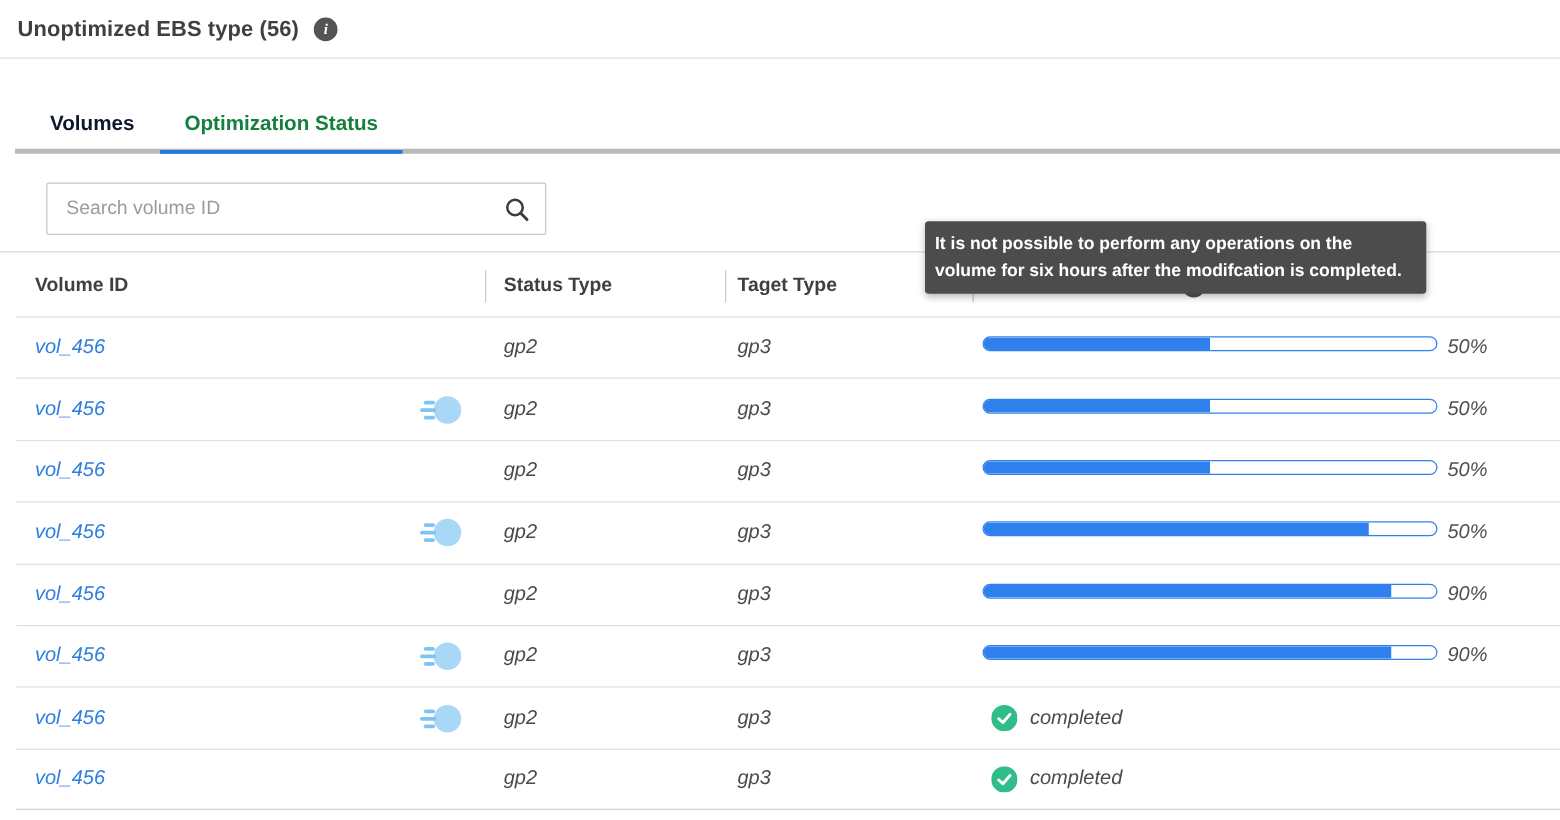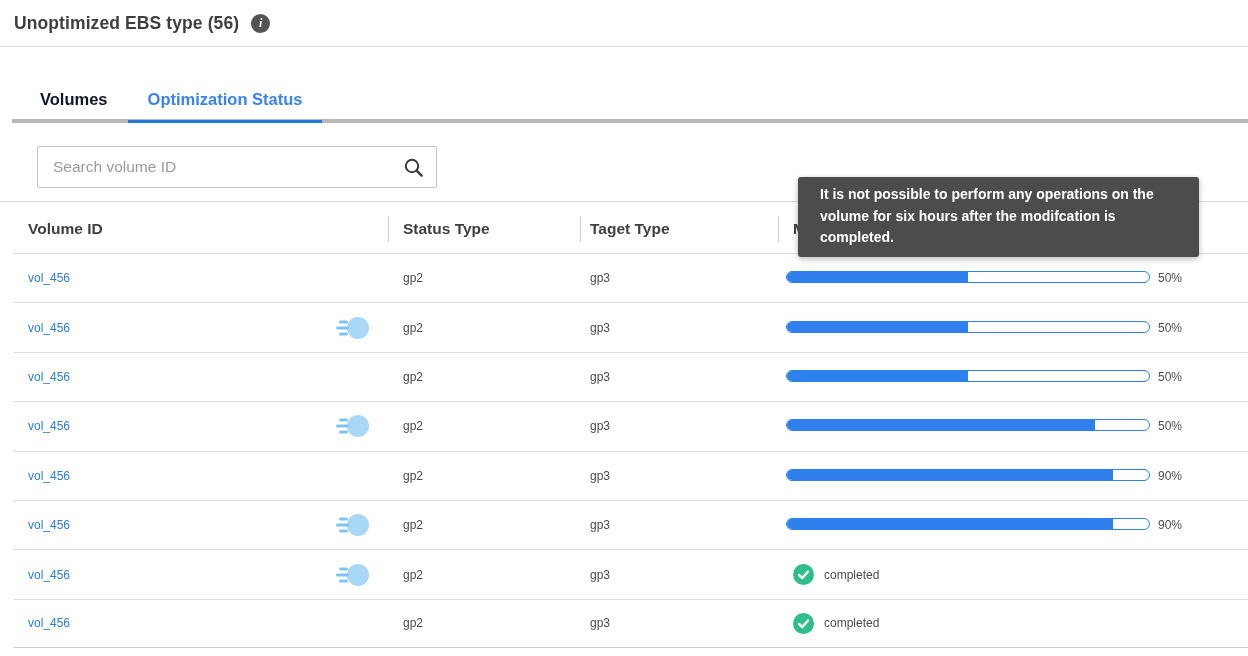--- a/index.html
+++ b/index.html
@@ -15,21 +15,21 @@
                 color:#fff; font-size:12px; font-weight:700; font-style:italic;
                 display:inline-flex; align-items:center; justify-content:center;
                 font-family:"Liberation Serif", serif; flex:0 0 auto; cursor:pointer; }
 
   
   .tabs { position:relative; display:flex; padding-left:20px; margin-top:31px; }
   .tabs::after { content:''; position:absolute; left:12px; right:0; bottom:0;
                  height:4px; background:#b9b9b9; }
   .tab { position:relative; padding:12px 20px 14px; font-size:16.5px; font-weight:600;
          color:#0f172a; cursor:pointer; }
-  .tab.active { color:#3b82f6; }
+  .tab.active { color:#15803d; }
   .tab.active::after { content:''; position:absolute; left:0; right:0; bottom:0;
                        height:3px; background:#1f7ae0; z-index:2; }
 
   
   .search-row { margin:23px 0 0 13px; }
   .search-box { position:relative; width:400px; height:42px; border:1px solid #c5c5c5;
                 border-radius:2px; background:#fff;margin-left:24px; }
   .search-box input { width:100%; height:100%; border:none; outline:none;
                       padding:0 44px 0 15px; font-size:15.5px; color:#4a4a4a;
                       font-family:"Liberation Sans", sans-serif; background:transparent; }
@@ -38,41 +38,41 @@
 
   .divider { margin-top:13px; border-top:1px solid #d9d9d9; }
 
   
   .table { margin-left:13px; margin-top:3px; }
   .trow { display:grid; grid-template-columns:375px 192px 198px 1fr; align-items:center; }
   .thead { height:48px; font-weight:700; color:#3f3f3f; font-size:15.5px; }
   .thead .cell { position:relative; height:100%; display:flex; align-items:center; }
   .thead .cell + .cell::before { content:''; position:absolute; left:0; top:11px;
                                  height:26px; width:1px; background:#ccc; }
-  .tbody .trow { height:49.4px; border-top:1px solid #e0e0e0; font-size:12px; }
+  .tbody .trow { height:49.4px; border-top:1px solid #e0e0e0; font-size:16px;font-style:italic; }
   .tbody .trow:last-child { border-bottom:1px solid #cfcfcf; }
   .cell { padding-left:15px; }
   .cell.c3 { padding-left:10px; }
   .cell.c1 { display:flex; align-items:center; justify-content:space-between;
              padding-right:18px; }
   a.vol-link { color:#2e7de0; text-decoration:none; cursor:pointer; }
 
   
   .progress-ind { display:flex; align-items:flex-start; padding-left:8px; }
   .progress-track { width:364px; height:12px; border:1.5px solid #2f80ed;
                     border-radius:7px; overflow:hidden; background:#fff; }
   .progress-fill { height:100%; background:#2f80ed; }
   .progress-label { margin-left:8px; color:#4f4f4f; }
 
   
   .completed { display:flex; align-items:center; gap:10px; }
 
   
-  .tooltip { position:absolute; left:798px; top:177px; width:401px; z-index:5;
-             background:#4c4c4c; color:#fff; border-radius:3px; padding:7px 22px 8px;
+  .tooltip { position:absolute; left:740px; top:177px; width:401px; z-index:5;
+             background:#4c4c4c; color:#fff; border-radius:3px; padding:7px 8px 8px;
              font-size:14px; font-weight:600; line-height:1.55;
              box-shadow:0 2px 6px rgba(0,0,0,.28); }
 
   .hdr-info { margin-left:10px; width:18px; height:18px; font-size:11px; }
   svg { display:block; }
 </style>
 </head>
 <body>
 
 <div class="page">

